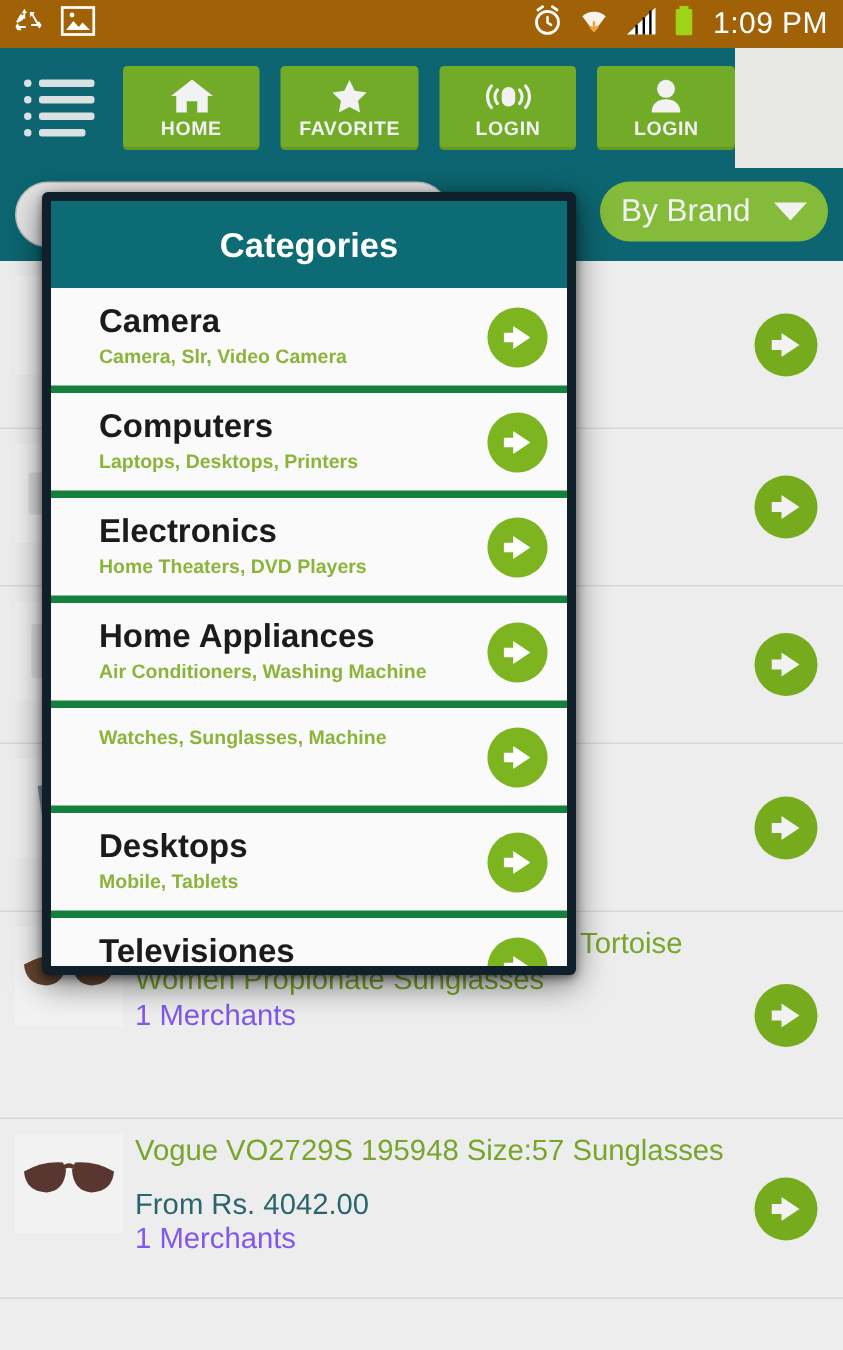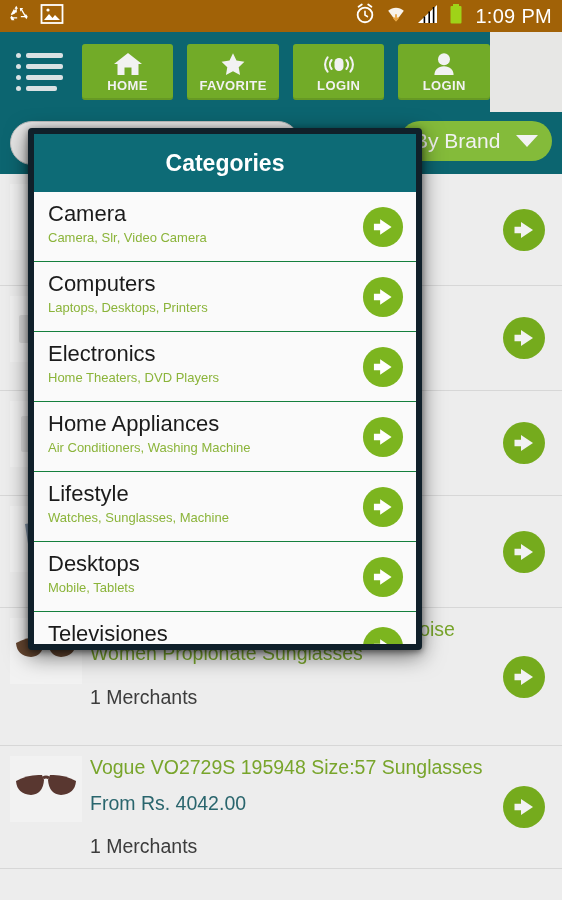--- a/index.html
+++ b/index.html
@@ -79,54 +79,55 @@
     border-bottom: 1px solid #e3e3e3; min-height: 105px;
   }
   .pthumb {
     width: 72px; height: 66px; flex: 0 0 72px; margin-right: 8px;
     background: #ffffff; display: flex; align-items: center; justify-content: center;
     overflow: hidden;
   }
   .pbody { flex: 1; padding-right: 58px; }
   .ptitle { color: #7fae2e; font-size: 19.5px; line-height: 1.22; }
   .pprice { color: #2c6b73; font-size: 19.5px; margin-top: 12px; }
-  .pmerch { color: #404040; font-size: 19.5px; margin-top: 20px; }
+  .pmerch { color: #8b5cf6; font-size: 19.5px; margin-top: 0; }
   .pgo {
     position: absolute; right: 16px; top: 50%; transform: translateY(-50%);
     width: 44px; height: 44px;
   }
 
   
   .goicon { width: 100%; height: 100%; display: block; }
 
   
   .scrim {
     position: absolute; top: 32px; left: 0; width: 562px; height: 868px;
     background: rgba(0,0,0,0.05); z-index: 30; pointer-events: none;
   }
 
   
   .dialog {
-    position: absolute; left: 28px; top: 128px; width: 394px; height: 522px;
+    position: absolute; left: 28px; top: 128px; width: 356px; height: 522px;
     background: #10202a; border-radius: 4px; z-index: 40;
     padding: 6px;
     box-shadow: 0 6px 22px rgba(0,0,0,.55), 0 2px 6px rgba(0,0,0,.45);
     display: flex; flex-direction: column;
   }
   .dlg-head {
     background: #0d6b76; height: 58px; flex: 0 0 58px;
     display: flex; align-items: center; justify-content: center;
   }
   .dlg-title { color: #ffffff; font-size: 23px; font-weight: bold; }
   .dlg-body {
     flex: 1; background: #fafafa; overflow: hidden; position: relative;
   }
   .catrow {
-    position: relative; height: 70px; padding: 9px 70px 0 14px;
-    border-bottom: 1px solid #15803d;
+    position: relative; height: 70px; padding: 9px 70px 0 32px;
+    border-bottom: 5px solid #15803d;
+    font-weight: bold;
   }
   .catname { color: #1b1b1b; font-size: 22px; line-height: 1.16; }
   .catsub { color: #8bb43a; font-size: 13px; margin-top: 3px; line-height: 1.16; }
   .catgo {
     position: absolute; right: 12px; top: 50%; transform: translateY(-50%);
     width: 42px; height: 42px;
   }
 </style>
 </head>
 <body>
@@ -409,21 +410,20 @@
         <div class="catsub">Air Conditioners, Washing Machine</div>
         <span class="catgo">
           <svg class="goicon" viewBox="0 0 44 44">
               <circle cx="22" cy="22" r="21" fill="#7cb51f"></circle>
               <path fill="#ffffff" d="M19 14 L31 22 L19 30 L19 25.3 L12.5 25.3 L12.5 18.7 L19 18.7 Z"></path>
             </svg>
         </span>
       </div>
 
       <div class="catrow">
-        <div class="catname">Lifestyle</div>
         <div class="catsub">Watches, Sunglasses, Machine</div>
         <span class="catgo">
           <svg class="goicon" viewBox="0 0 44 44">
               <circle cx="22" cy="22" r="21" fill="#7cb51f"></circle>
               <path fill="#ffffff" d="M19 14 L31 22 L19 30 L19 25.3 L12.5 25.3 L12.5 18.7 L19 18.7 Z"></path>
             </svg>
         </span>
       </div>
 
       <div class="catrow">

